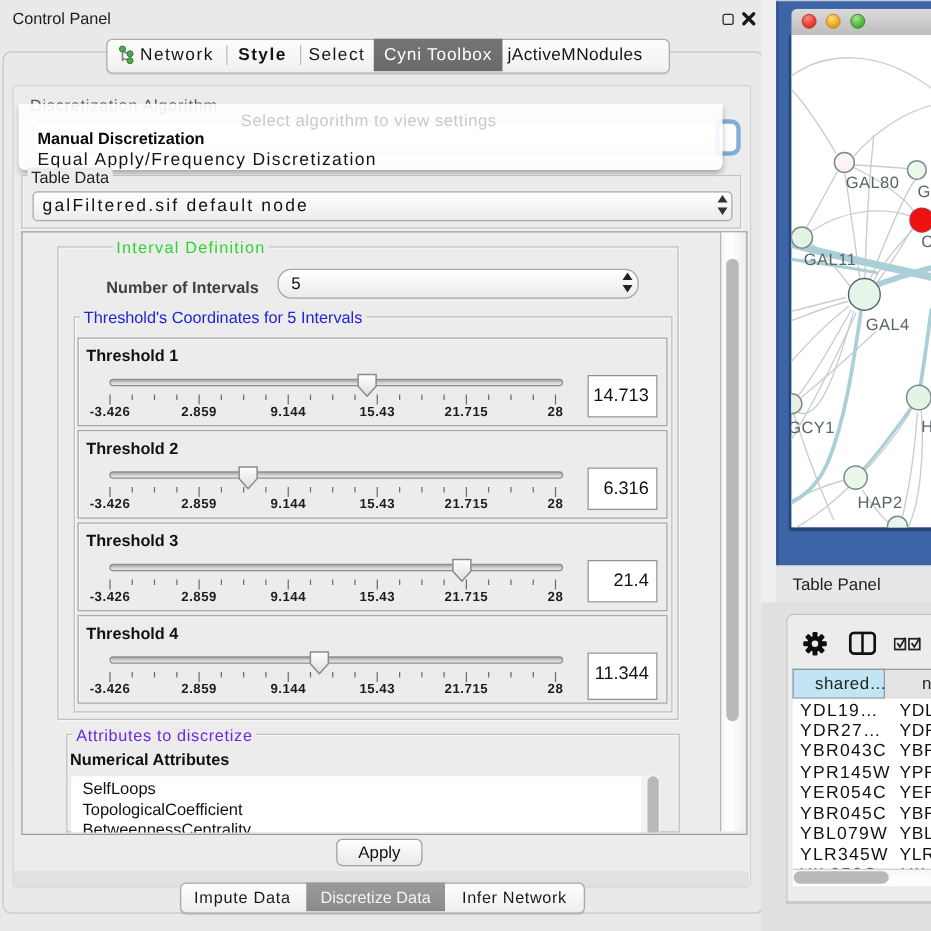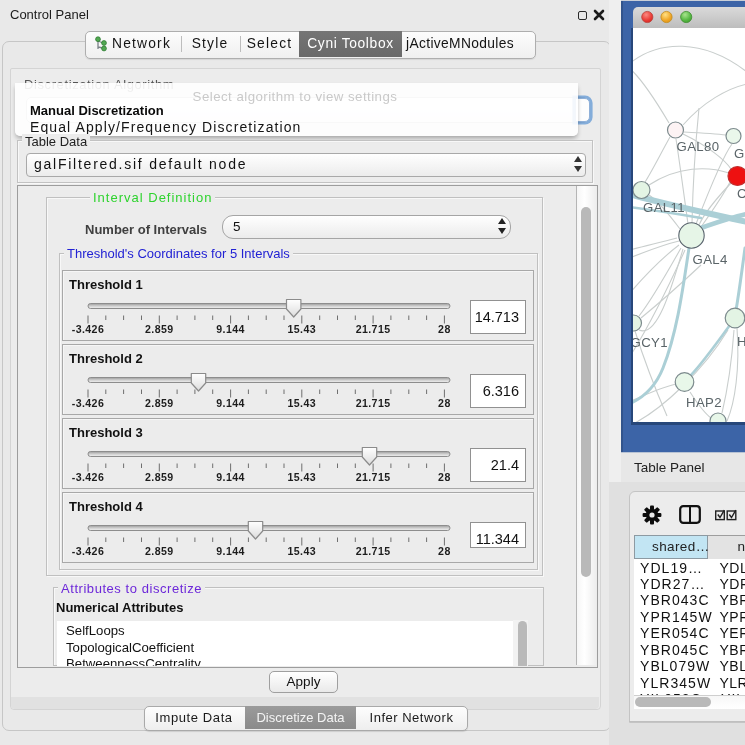--- a/index.html
+++ b/index.html
@@ -18,21 +18,21 @@
 <div class="abs" style="left:299px;top:31px;width:103px;height:26px;background:linear-gradient(#757575,#696969);"></div>
 <div class="abs" style="left:180.5px;top:36px;width:1px;height:16px;background:#bdbdbd;"></div>
 <div class="abs" style="left:240.0px;top:36px;width:1px;height:16px;background:#bdbdbd;"></div>
 <svg class="abs" style="left:94px;top:35px;" width="15" height="18" viewBox="0 0 15 18">
 <path d="M4 5 L4 14 M4 6 L9 8 M4 12 L9 13" stroke="#7a8288" stroke-width="1.3" fill="none"></path>
 <circle cx="4" cy="4.2" r="2.4" fill="#52a852" stroke="#2e7d32" stroke-width="0.8"></circle>
 <circle cx="10" cy="8" r="2.4" fill="#52a852" stroke="#2e7d32" stroke-width="0.8"></circle>
 <circle cx="10" cy="13.5" r="2.4" fill="#52a852" stroke="#2e7d32" stroke-width="0.8"></circle>
   </svg>
 <div class="abs" style="left:112px;top:36px;font-size:13.8px;letter-spacing:1.2px;color:#141414;">Network</div>
-<div class="abs" style="left:180px;top:36px;width:60px;text-align:center;font-size:13.8px;letter-spacing:1.2px;color:#141414;">Style</div>
+<div class="abs" style="left:180px;top:36px;width:60px;text-align:center;font-size:13.8px;letter-spacing:1.2px;color:#141414;font-weight:bold;">Style</div>
 <div class="abs" style="left:240px;top:36px;width:59px;text-align:center;font-size:13.8px;letter-spacing:1.2px;color:#141414;">Select</div>
 <div class="abs" style="left:299px;top:36px;width:103px;text-align:center;font-size:13.8px;letter-spacing:0.65px;color:#ffffff;">Cyni Toolbox</div>
 <div class="abs" style="left:397px;top:36px;width:126px;text-align:center;font-size:13.8px;letter-spacing:0.35px;color:#141414;">jActiveMNodules</div>
 <div class="abs" style="left:24px;top:77px;font-size:13px;letter-spacing:0.6px;color:#555;">Discretization Algorithm</div>
 <div class="abs" style="left:26px;top:97px;width:560px;height:24px;border-radius:5px;background:linear-gradient(#ffffff,#eef1f4);border:1px solid #b5b5b5;"></div>
 <div class="abs" style="left:575px;top:98px;width:13px;height:22px;border-radius:0 5px 5px 0;background:#fdfdfd;border:1px solid #8fb0d8;box-shadow:0 0 0 2.6px rgba(106,158,214,0.8);"></div>
 <div class="abs" style="left:15px;top:83px;width:563px;height:53px;background:rgba(255,255,255,0.9);border-radius:0 0 5px 5px;box-shadow:0 3px 5px -1px rgba(0,0,0,0.33);"></div>
 <div class="abs" style="left:113px;top:88.5px;width:364px;text-align:center;font-size:13.3px;letter-spacing:0.45px;color:#c9c9c9;">Select algorithm to view settings</div>
 <div class="abs" style="left:30px;top:103px;font-size:13px;font-weight:bold;color:#0a0a0a;">Manual Discretization</div>
 <div class="abs" style="left:30px;top:118.5px;font-size:14px;color:#141414;letter-spacing:1.1px;">Equal Apply/Frequency Discretization</div>
@@ -230,21 +230,21 @@
     <path d="M364.6 45.5 v4.5" stroke="#6f6f6f" stroke-width="1"></path>
     <path d="M382.4 45.5 v8" stroke="#6f6f6f" stroke-width="1"></path>
 <text x="26.0" y="62.5" font-size="10.6" font-weight="bold" fill="#1d1d1d" text-anchor="middle" letter-spacing="0.4" font-family="Liberation Sans">-3.426</text>
     <text x="97.3" y="62.5" font-size="10.6" font-weight="bold" fill="#1d1d1d" text-anchor="middle" letter-spacing="0.4" font-family="Liberation Sans">2.859</text>
     <text x="168.6" y="62.5" font-size="10.6" font-weight="bold" fill="#1d1d1d" text-anchor="middle" letter-spacing="0.4" font-family="Liberation Sans">9.144</text>
     <text x="239.8" y="62.5" font-size="10.6" font-weight="bold" fill="#1d1d1d" text-anchor="middle" letter-spacing="0.4" font-family="Liberation Sans">15.43</text>
     <text x="311.1" y="62.5" font-size="10.6" font-weight="bold" fill="#1d1d1d" text-anchor="middle" letter-spacing="0.4" font-family="Liberation Sans">21.715</text>
     <text x="382.4" y="62.5" font-size="10.6" font-weight="bold" fill="#1d1d1d" text-anchor="middle" letter-spacing="0.4" font-family="Liberation Sans">28</text>
 <path d="M186.3 29.5 h14.4 v9.5 l-7.2 8 l-7.2 -8 z" fill="url(#tg)" stroke="#8b8b8b" stroke-width="1.2" stroke-linejoin="round"></path>
 </svg>
-<div class="abs" style="left:470px;top:522px;width:56px;height:26px;background:#ffffff;border:1px solid #919191;font-size:14.5px;color:#111;text-align:right;line-height:33px;padding-right:6px;box-sizing:border-box;">11.344</div>
+<div class="abs" style="left:470px;top:522px;width:56px;height:38px;background:#ffffff;border:1px solid #919191;font-size:14.5px;color:#111;text-align:right;line-height:33px;padding-right:6px;box-sizing:border-box;">11.344</div>
 <div class="abs" style="left:53px;top:587px;width:489px;height:77px;border:1px solid #c0c0c0;box-shadow:inset 1px 1px 0 #f8f8f8;"></div>
 <div class="abs" style="left:58px;top:580.5px;padding:0 3px;background:#ececec;font-size:13px;color:#6d28d9;letter-spacing:0.55px;">Attributes to discretize</div>
 <div class="abs" style="left:56px;top:600px;font-size:13px;font-weight:bold;color:#111;">Numerical Attributes</div>
 <div class="abs" style="left:57px;top:620.5px;width:456px;height:45.5px;background:#ffffff;overflow:hidden;">
     <div style="position:absolute;left:9px;top:2.5px;font-size:13.2px;color:#111;">SelfLoops</div>
     <div style="position:absolute;left:9px;top:19.2px;font-size:13.2px;color:#111;">TopologicalCoefficient</div>
     <div style="position:absolute;left:9px;top:35.9px;font-size:13.2px;color:#111;">BetweennessCentrality</div>
   </div>
 <div class="abs" style="left:513px;top:620px;width:15px;height:46px;background:#f2f2f2;"></div>
 <div class="abs" style="left:518px;top:621px;width:9px;height:45px;background:#b9b9b9;border-radius:5px 5px 0 0;"></div>

